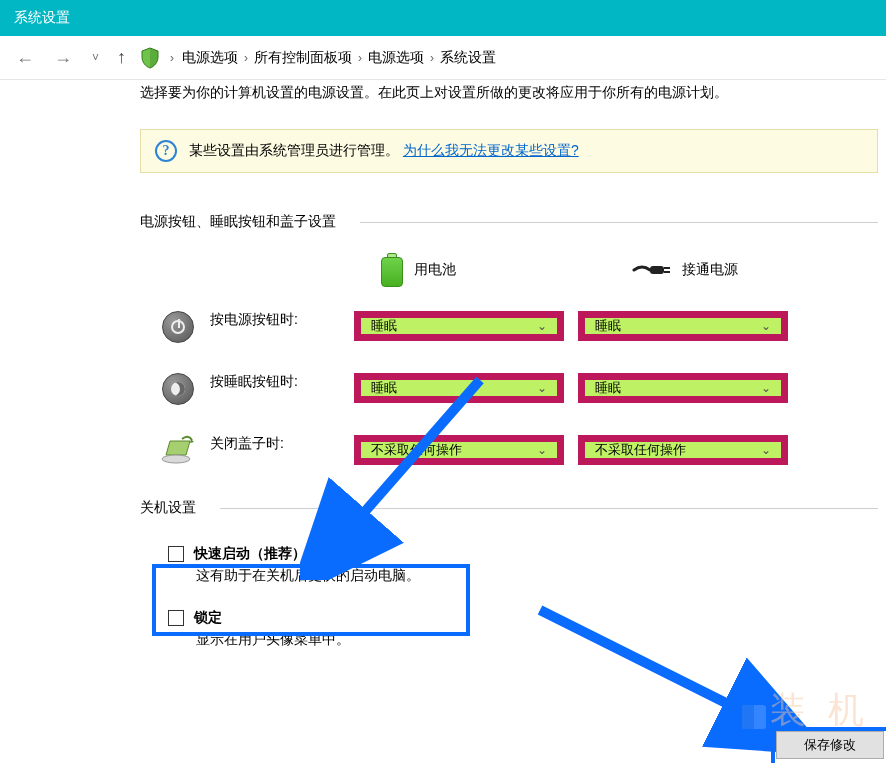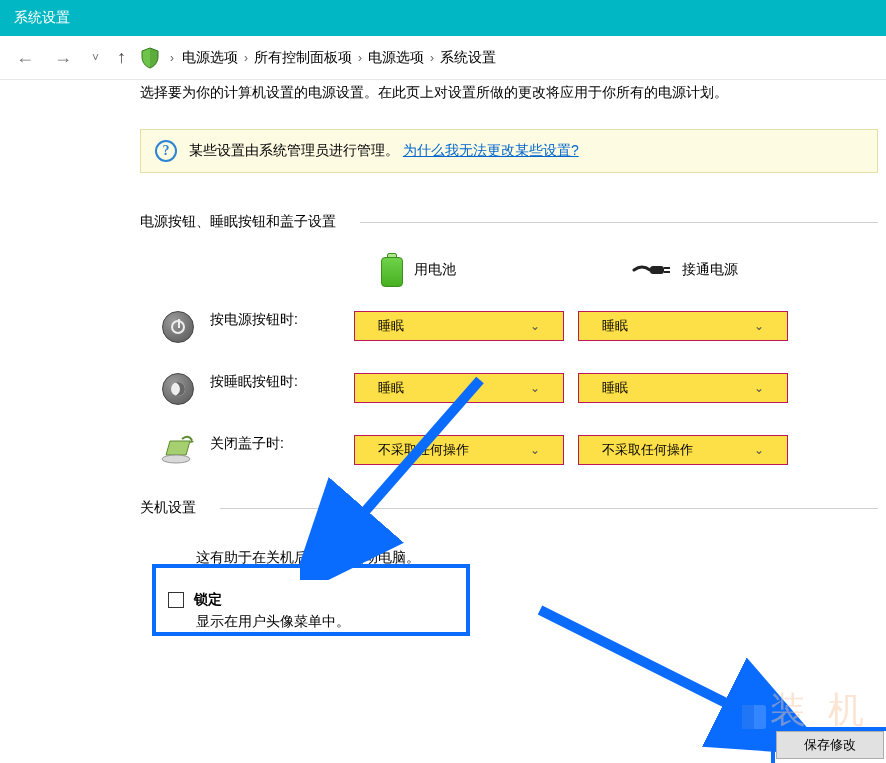--- a/index.html
+++ b/index.html
@@ -33,21 +33,21 @@
 
   .battery-icon { width: 24px; height: 34px; position: relative; }
   .battery-icon .body { width: 22px; height: 30px; border-radius: 4px; background: linear-gradient(#6fd24a, #47b020); border: 1px solid #3a8f1a; position: absolute; bottom: 0; left: 1px; }
   .battery-icon .tip { width: 10px; height: 5px; background: #aee58f; border: 1px solid #3a8f1a; border-radius: 2px 2px 0 0; position: absolute; top: 0; left: 7px; }
 
   .plug-icon svg { display: block; }
 
   .setting-row { display: flex; gap: 14px; margin-bottom: 30px; padding-left: 20px; }
   .row-icon { width: 36px; display: flex; justify-content: center; }
   .row-label { width: 130px; font-size: 14px; }
-  .sel { width: 210px; height: 30px; border: 1px solid #be185d; background: #fde047; display: flex; align-items: center; justify-content: space-between; padding: 0 23px; font-size: 13px; cursor: pointer; }
+  .sel { width: 210px; height: 30px; border: 7px solid #be185d; background: #bef264; display: flex; align-items: center; justify-content: space-between; padding: 0 10px; font-size: 13px; cursor: pointer; }
   .sel .chev { color: #555; font-size: 12px; }
 
   .shutdown-section { margin-top: 34px; }
   .shutdown-items { padding-left: 20px; }
   .sd-item { margin-bottom: 12px; padding: 6px 8px; }
   .sd-head { display: flex; align-items: center; gap: 10px; font-weight: bold; font-size: 14px; }
   .sd-desc { margin-left: 28px; font-size: 14px; margin-top: 4px; }
   .chk { width: 16px; height: 16px; border: 1.5px solid #333; background: #fff; flex: none; }
 
   .highlight-box { position: absolute; border: 4px solid #0a6cff; pointer-events: none; }
@@ -192,20 +192,24 @@
       </div>
     </div>
 
     <div class="shutdown-section">
       <div class="section-title">
         <span>关机设置</span>
         <span class="line"></span>
       </div>
       <div class="shutdown-items">
         <div class="sd-item">
+          <div class="sd-head">
+            <span class="chk"></span>
+            <span>快速启动（推荐）</span>
+          </div>
           <div class="sd-desc">这有助于在关机后更快的启动电脑。</div>
         </div>
         <div class="sd-item">
           <div class="sd-head">
             <span class="chk"></span>
             <span>锁定</span>
           </div>
           <div class="sd-desc">显示在用户头像菜单中。</div>
         </div>
       </div>

